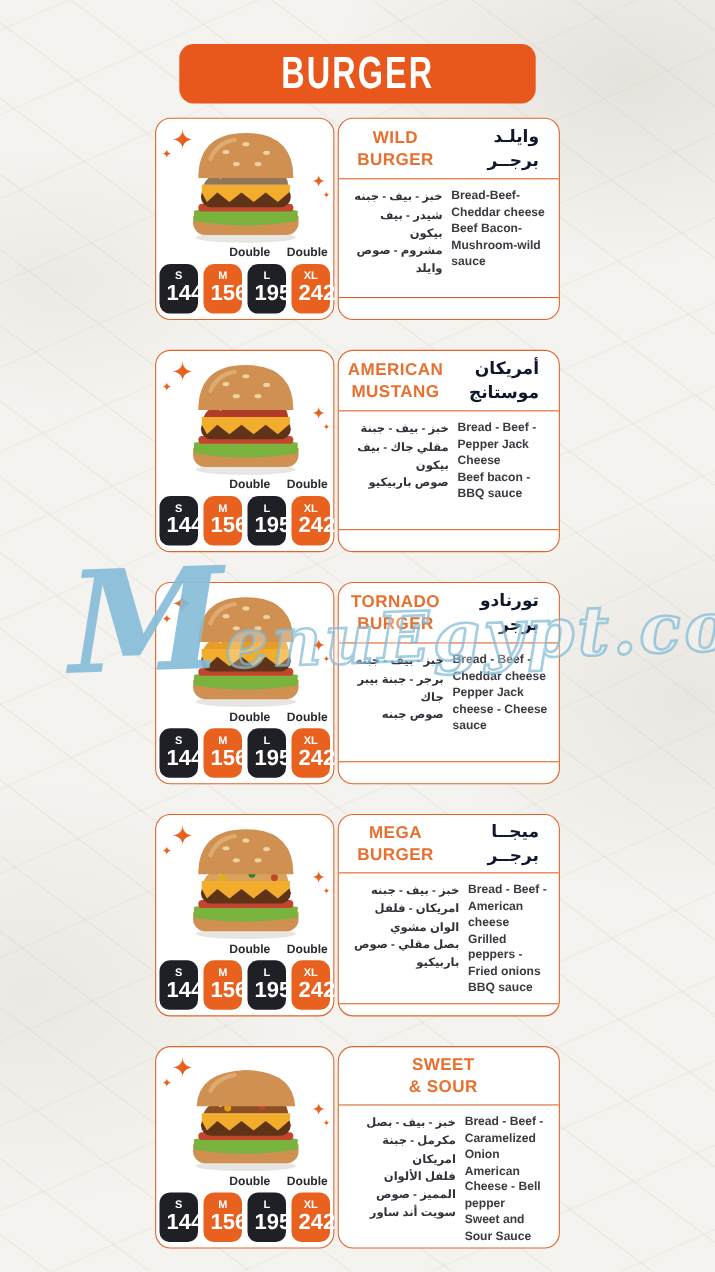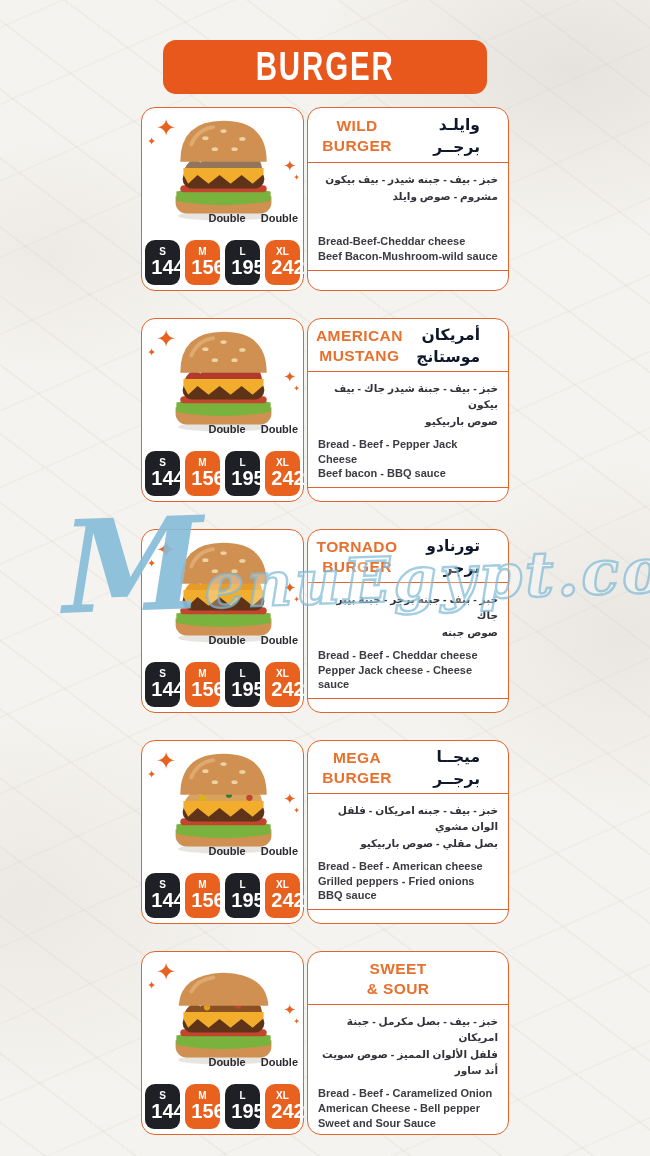--- a/index.html
+++ b/index.html
@@ -44,52 +44,52 @@
     background:#fff; border:1.5px solid #e0642b; border-radius:14px;
   }
   .info-box {
     flex:1; display:flex; flex-direction:column;
     background:#fff; border:1.5px solid #e0642b; border-radius:14px;
     overflow:hidden;
   }
 
   
   .title-row {
-    min-height:53px; padding:6px 28px 5px 8px;
+    min-height:53px; padding:6px 18px 5px 8px;
     display:flex; justify-content:space-between; align-items:center;
     border-bottom:1.5px solid #e0642b;
   }
   .name-en {
     color:#e8702e; font-weight:800; font-size:15.5px; line-height:1.25;
     letter-spacing:.4px; text-align:center; white-space:pre-line; flex:1;
   }
   .name-ar {
     color:#0f172a; font-weight:700; font-size:15.5px; line-height:1.4;
     direction:rtl; text-align:right; white-space:pre-line; flex:1;
   }
-  .desc { flex:1; padding:8px 10px 6px; display:flex; flex-direction:column; justify-content:space-between; gap:8px; }
+  .desc { flex:1; padding:8px 10px 6px; display:flex; flex-direction:row; justify-content:center; gap:8px; }
   .desc-ar {
     direction:rtl; text-align:right; font-size:10.5px; font-weight:600;
     color:#32323a; line-height:1.55; white-space:pre-line;
   }
   .desc-en { font-size:11px; font-weight:600; color:#3b3b42; line-height:1.35; white-space:pre-line; }
   .strip { height:20px; border-top:1.5px solid #e0642b; }
 
   
   .burger { position:absolute; top:5px; left:8px; width:147px; height:110px; }
   .v1{--tp:#93765a} .v2{--tp:#b03b2a} .v3{--tp:#e89c27} .v4{--tp:#d8a15c} .v5{--tp:#8a4f23}
 
   .sparkle { position:absolute; color:#e8611f; line-height:1; pointer-events:none; }
   .sp-a  { top:8px;  left:14px; font-size:24px; }
   .sp-a2 { top:28px; left:5px;  font-size:11px; }
   .sp-b  { top:50px; right:7px; font-size:15px; }
   .sp-b2 { top:66px; right:3px; font-size:8px;  }
 
   .dd-row {
-    position:absolute; bottom:66px; right:5px;
+    position:absolute; bottom:54px; right:5px;
     display:flex; gap:15px; font-size:11px; font-weight:700; color:#2a2a31;
   }
   .pills {
     position:absolute; left:0; right:0; bottom:5px;
     display:flex; justify-content:center; gap:5px;
   }
   .pill {
     width:35px; height:45px; border-radius:10px 10px 9px 9px;
     color:#fff; display:flex; flex-direction:column; align-items:center; justify-content:center;
     line-height:1.05;
@@ -235,21 +235,21 @@
         </div>
       </div>
       <div class="info-box">
         <div class="title-row">
           <div class="name-en">AMERICAN
 MUSTANG</div>
           <div class="name-ar">أمريكان
 موستانج</div>
         </div>
         <div class="desc">
-          <div class="desc-ar">خبز - بيف - جبنة شيدر جاك - بيف بيكون
+          <div class="desc-ar">خبز - بيف - جبنة مقلي جاك - بيف بيكون
 صوص باربيكيو</div>
           <div class="desc-en">Bread - Beef - Pepper Jack Cheese
 Beef bacon - BBQ sauce</div>
         </div>
         <div class="strip"></div>
       </div>
     </div>
 
     <div class="card">
       <div class="img-box">

